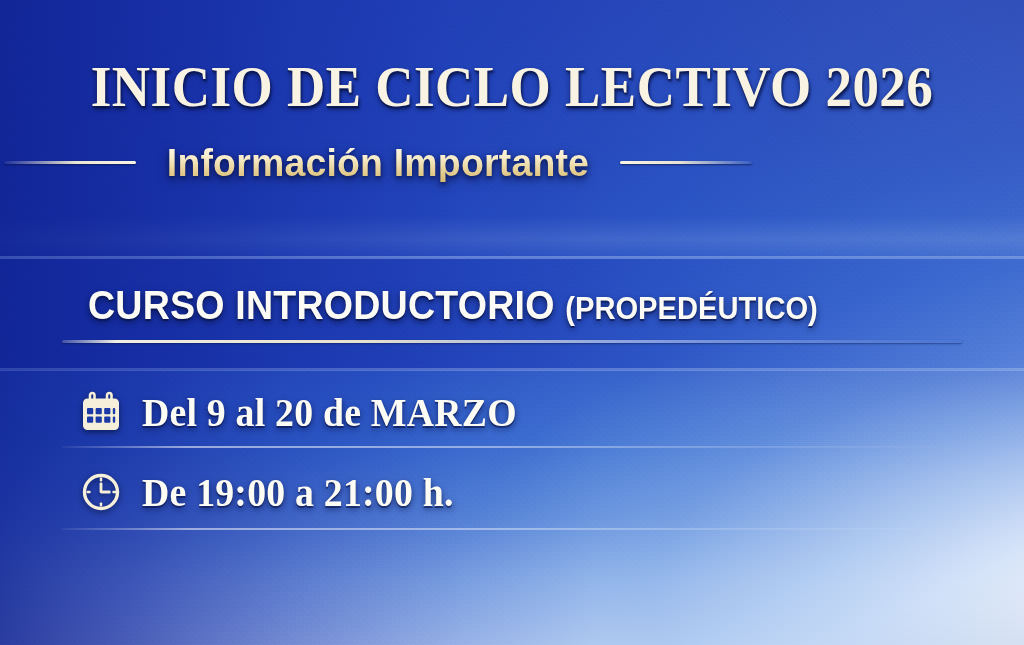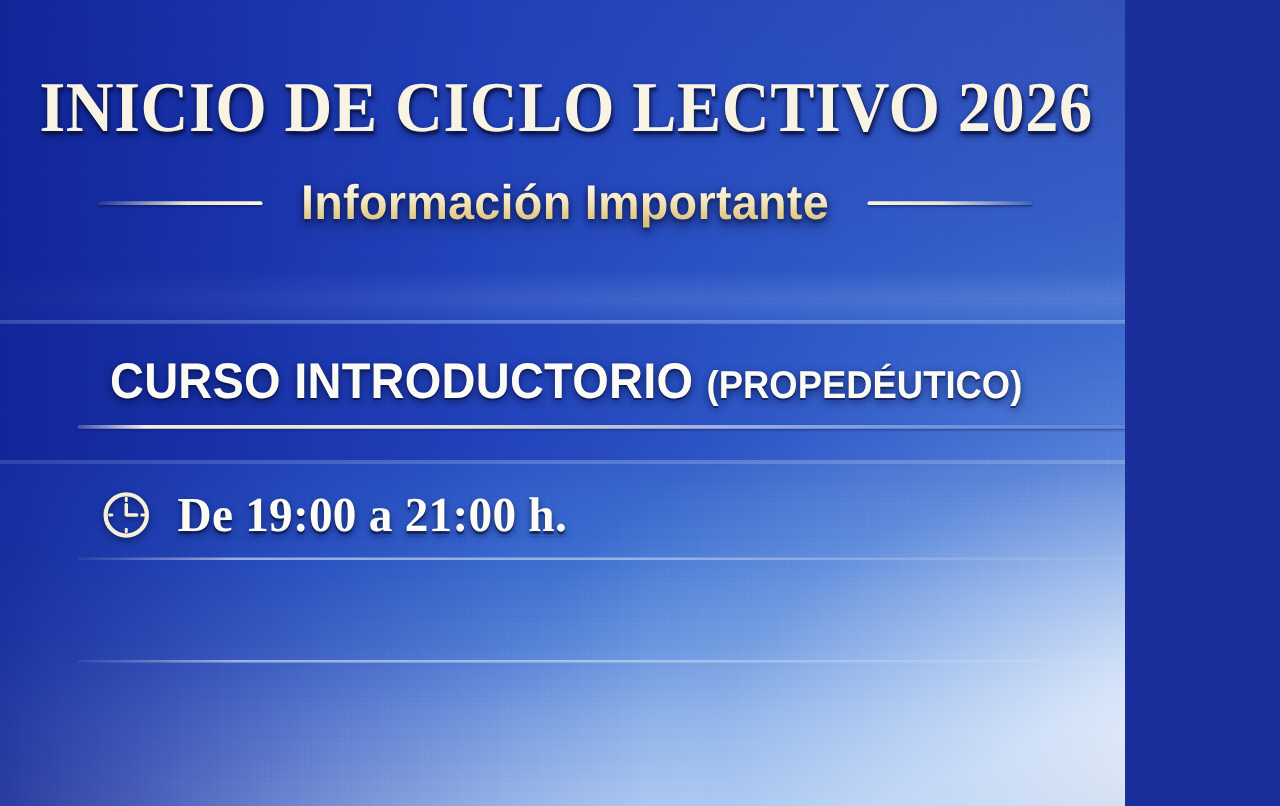--- a/index.html
+++ b/index.html
@@ -6,21 +6,21 @@
 
   html, body {
     width:1024px; height:645px;
     overflow:hidden;
     background:#1b2f9c;
     font-family:"Liberation Serif", serif;
   }
 
   #poster {
     position:relative;
-    width:900px;
+    width:1024px;
     height:645px;
     overflow:hidden;
     padding-left:15px;
   }
 
   
   .bg-base {
     position:absolute; inset:0;
     background:
       linear-gradient(180deg,
@@ -126,21 +126,20 @@
       0 3px 6px rgba(5,15,60,0.65),
       2px 3px 2px rgba(8,18,65,0.45);
     white-space:nowrap;
   }
 
   .subtitle-row {
     position:absolute;
     left:4px; right:0; top:143px;
     display:flex;
     align-items:center;
-    justify-content:center;
     gap:22px;
   }
   .rule {
     height:3px;
     width:132px;
     border-radius:2px;
     box-shadow:0 1px 2px rgba(6,16,60,0.6);
   }
   .rule.left  { background:linear-gradient(90deg, rgba(236,228,198,0.06), rgba(246,240,214,0.95) 55%, rgba(250,245,226,1)); }
   .rule.right { background:linear-gradient(90deg, rgba(250,245,226,1), rgba(246,240,214,0.92) 45%, rgba(236,228,198,0.06)); }
@@ -274,20 +273,38 @@
     <div class="section-title">
       <span>CURSO INTRODUCTORIO </span><span class="small">(PROPEDÉUTICO)</span>
     </div>
 
     <div class="divider strong"></div>
     <div class="divider faint1"></div>
     <div class="divider faint2"></div>
 
     <div class="info-list">
 
+      <div class="info-row">
+        <span class="icon-box">
+          <svg width="44" height="44" viewBox="0 0 44 44" aria-hidden="true">
+            <rect x="11" y="3" width="4.5" height="9" rx="2.2" fill="none" stroke="#f6efd9" stroke-width="2.6"></rect>
+            <rect x="28" y="3" width="4.5" height="9" rx="2.2" fill="none" stroke="#f6efd9" stroke-width="2.6"></rect>
+            <rect x="4" y="8.5" width="36" height="31.5" rx="4.5" fill="#f6efd9"></rect>
+            <rect x="8" y="18" width="6.2" height="6.2" rx="1" fill="#1c39a8"></rect>
+            <rect x="16.6" y="18" width="6.2" height="6.2" rx="1" fill="#1c39a8"></rect>
+            <rect x="25.2" y="18" width="6.2" height="6.2" rx="1" fill="#1c39a8"></rect>
+            <rect x="33.8" y="18" width="2.4" height="6.2" rx="1" fill="#1c39a8"></rect>
+            <rect x="8" y="26.6" width="6.2" height="6.2" rx="1" fill="#1c39a8"></rect>
+            <rect x="16.6" y="26.6" width="6.2" height="6.2" rx="1" fill="#1c39a8"></rect>
+            <rect x="25.2" y="26.6" width="6.2" height="6.2" rx="1" fill="#1c39a8"></rect>
+            <rect x="33.8" y="26.6" width="2.4" height="6.2" rx="1" fill="#1c39a8"></rect>
+          </svg>
+        </span>
+        <span class="info-text">Del 9 al 20 de MARZO</span>
+      </div>
 
 
       <div class="info-row">
         <span class="icon-box">
           <svg width="44" height="44" viewBox="0 0 44 44" aria-hidden="true">
             <circle cx="22" cy="22" r="16.5" fill="none" stroke="#f6efd9" stroke-width="3.4"></circle>
             <rect x="20.8" y="7.6" width="2.4" height="4" rx="0.8" fill="#f6efd9"></rect>
             <rect x="20.8" y="32.4" width="2.4" height="4" rx="0.8" fill="#f6efd9"></rect>
             <rect x="7.6" y="20.8" width="4" height="2.4" rx="0.8" fill="#f6efd9"></rect>
             <rect x="33.4" y="20.8" width="4" height="2.4" rx="0.8" fill="#f6efd9"></rect>

